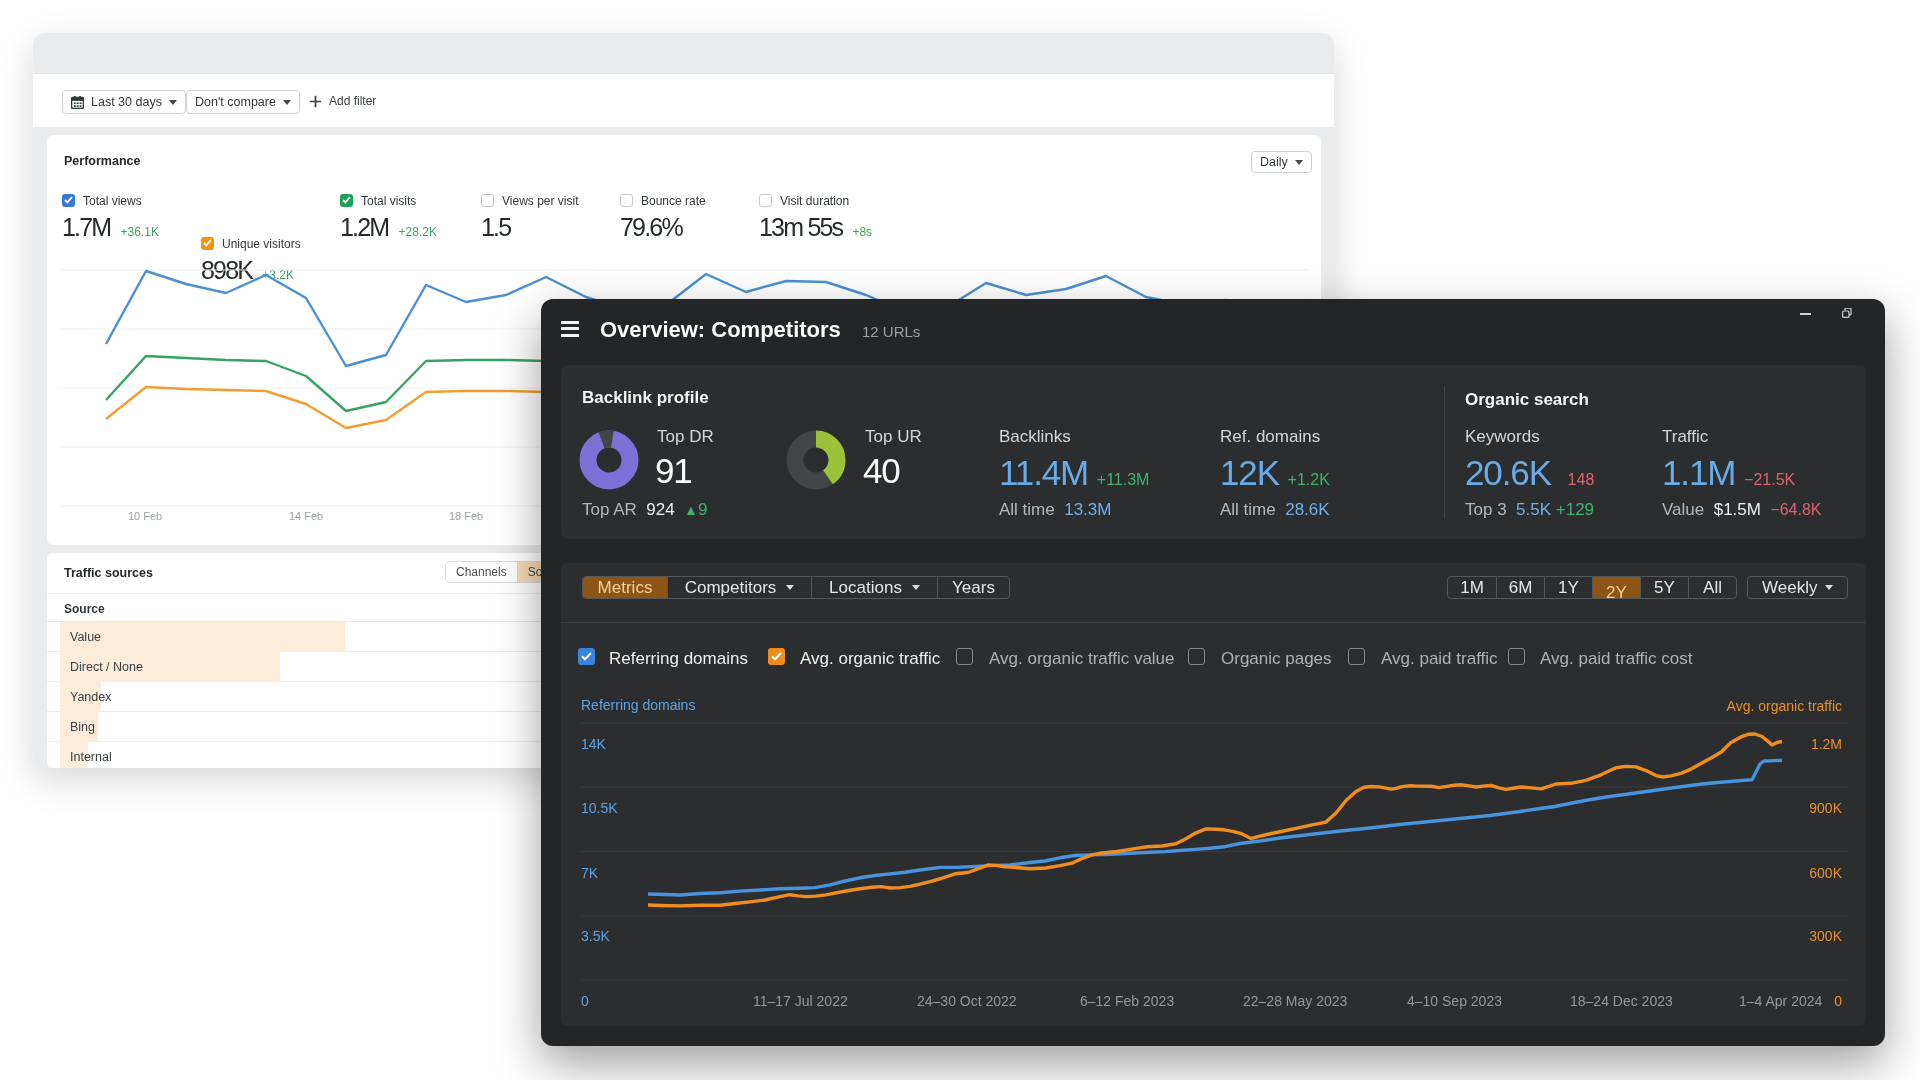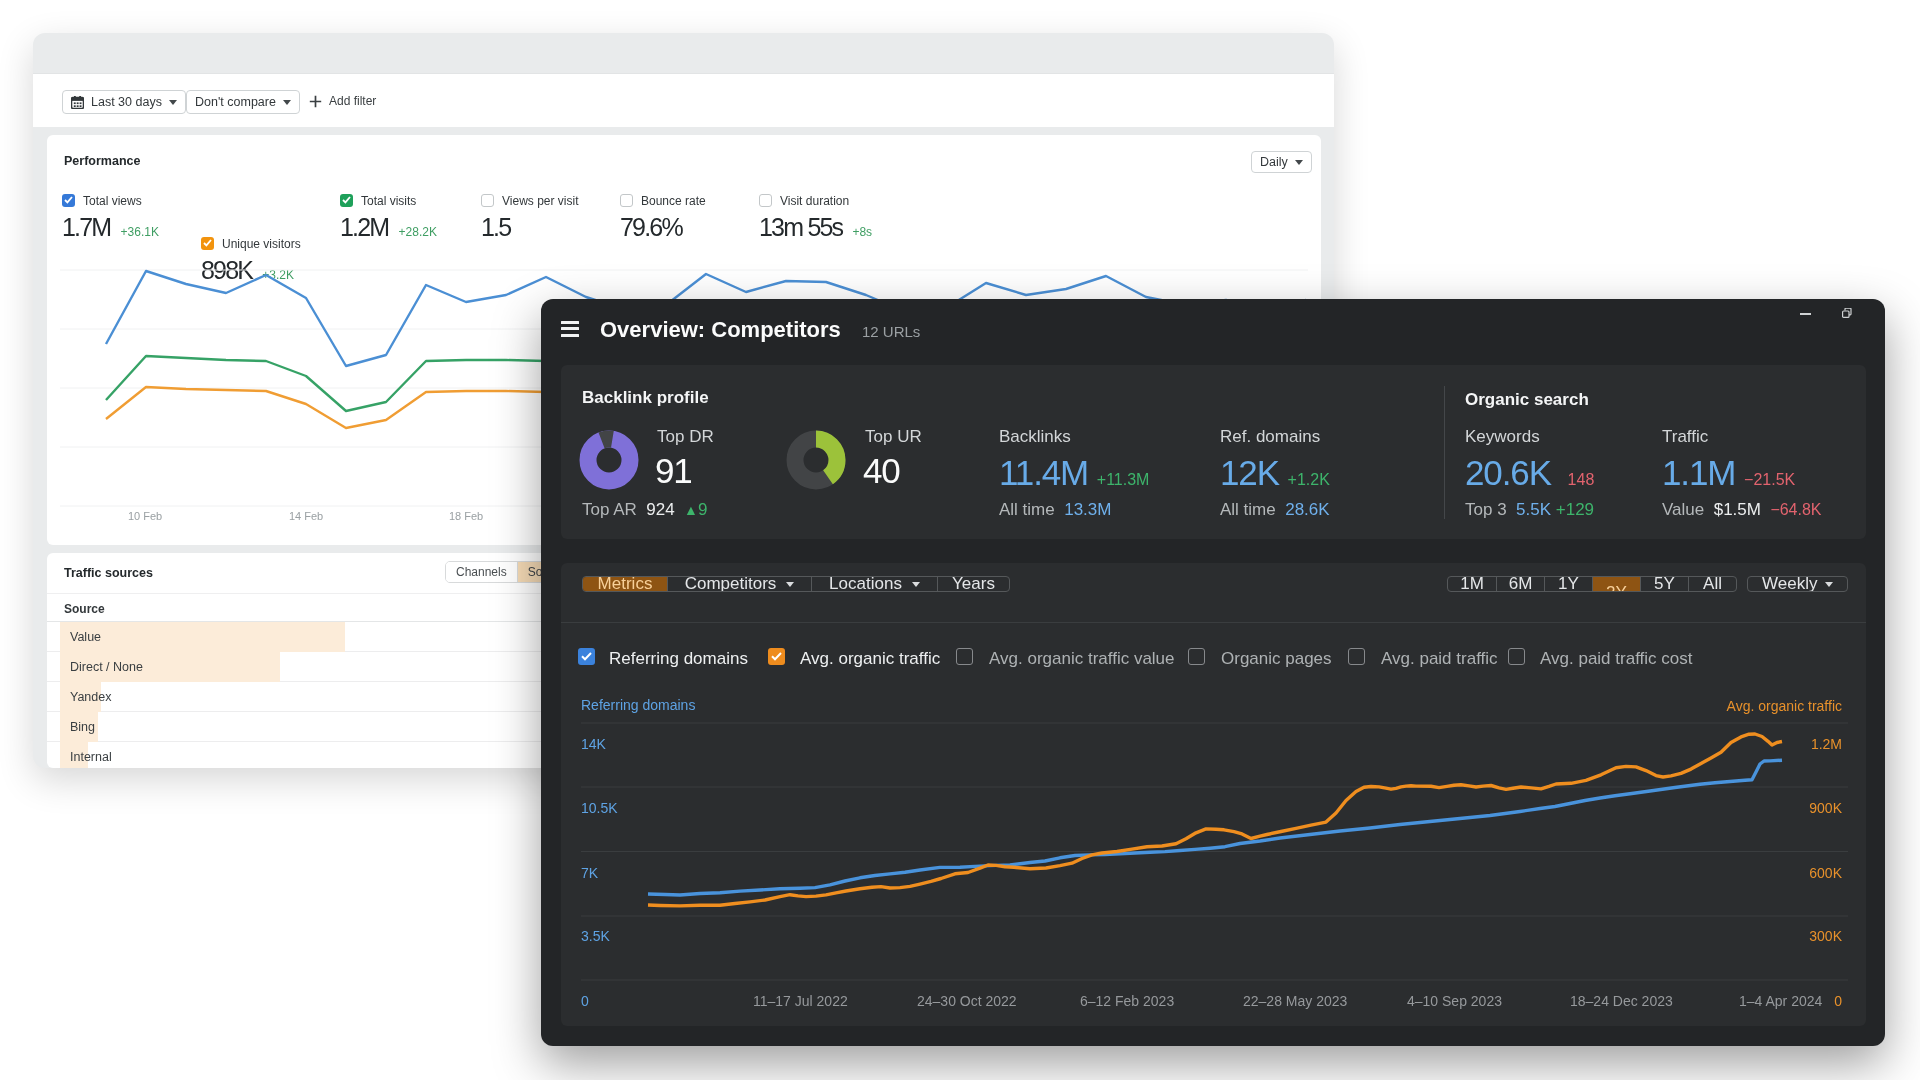--- a/index.html
+++ b/index.html
@@ -52,21 +52,21 @@
 .p2 { top:264px; height:463px; }
 .p-h { position:absolute; font-size:17px; font-weight:bold; color:#f4f5f6; }
 .dlab { position:absolute; font-size:17px; color:#d3d6d8; }
 .dbig { position:absolute; font-size:35px; color:#fafbfb; letter-spacing:-1.1px; }
 .dblue { color:#68abe8; }
 .dgreen { color:#3db46b; font-size:16px; letter-spacing:0; }
 .dred { color:#e2636e; font-size:16px; letter-spacing:0;margin-top:13px; }
 .dsub { position:absolute; font-size:17px; color:#b4b8ba; }
 
 
-.dtabs { position:absolute; top:13px; height:16px; display:flex; border:1px solid #55585a; border-radius:4px; overflow:hidden; }
+.dtabs { position:absolute; top:13px; height:23px; display:flex; border:1px solid #55585a; border-radius:4px; overflow:hidden; }
 .dtab { height:100%; display:flex; align-items:center; justify-content:center; font-size:17px; color:#e4e6e8; border-left:1px solid #55585a; padding:0 14px; }
 .dtab:first-child { border-left:none; }
 .dtab.act { background:#8e5413; color:#f8d099; }
 .dcaret { display:inline-block; width:0; height:0; border-left:4.5px solid transparent; border-right:4.5px solid transparent; border-top:5.5px solid #dadcde; margin-left:8px; }
 .dck { position:absolute; top:0; width:17px; height:17px; border-radius:3px; }
 .dck.off { border:1.6px solid #87898c; }
 .dck.b { background:#3b82dc; }
 .dck.o { background:#ee8c1e; }
 .dcklab { position:absolute; top:0px; font-size:17px; color:#eef0f1; white-space:nowrap; }
 .dcklab.dim { color:#aeb2b4; }

